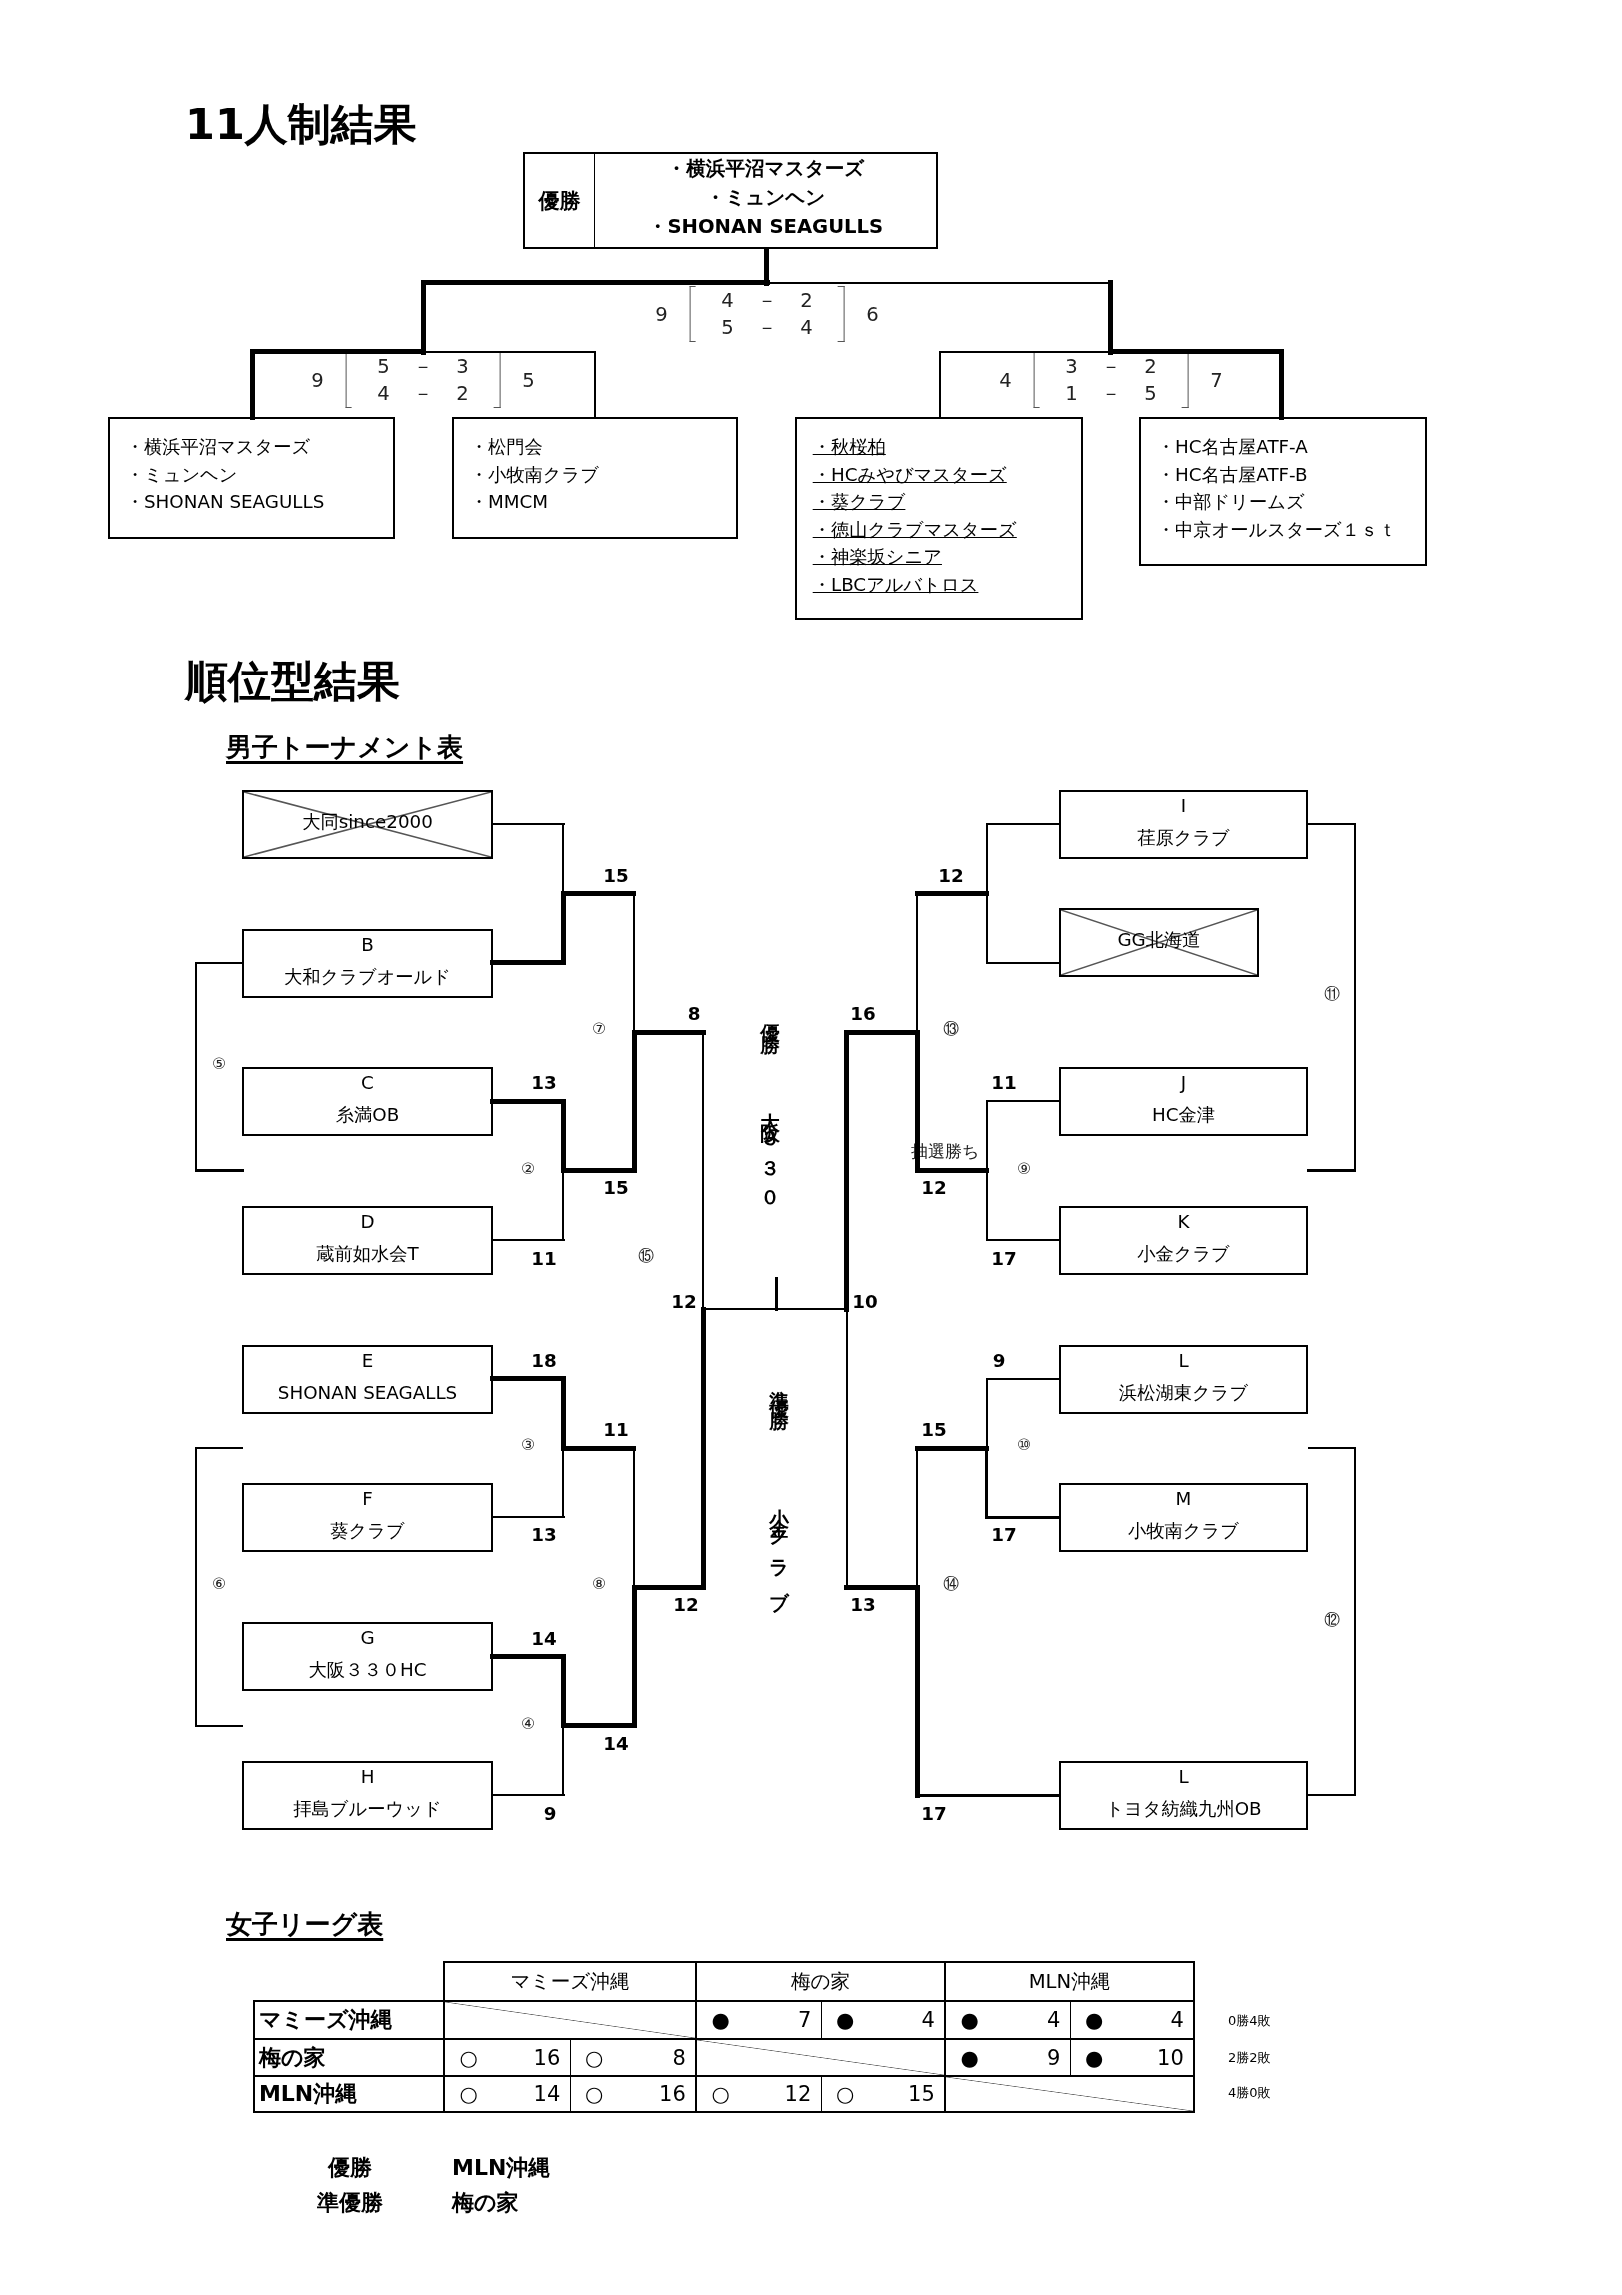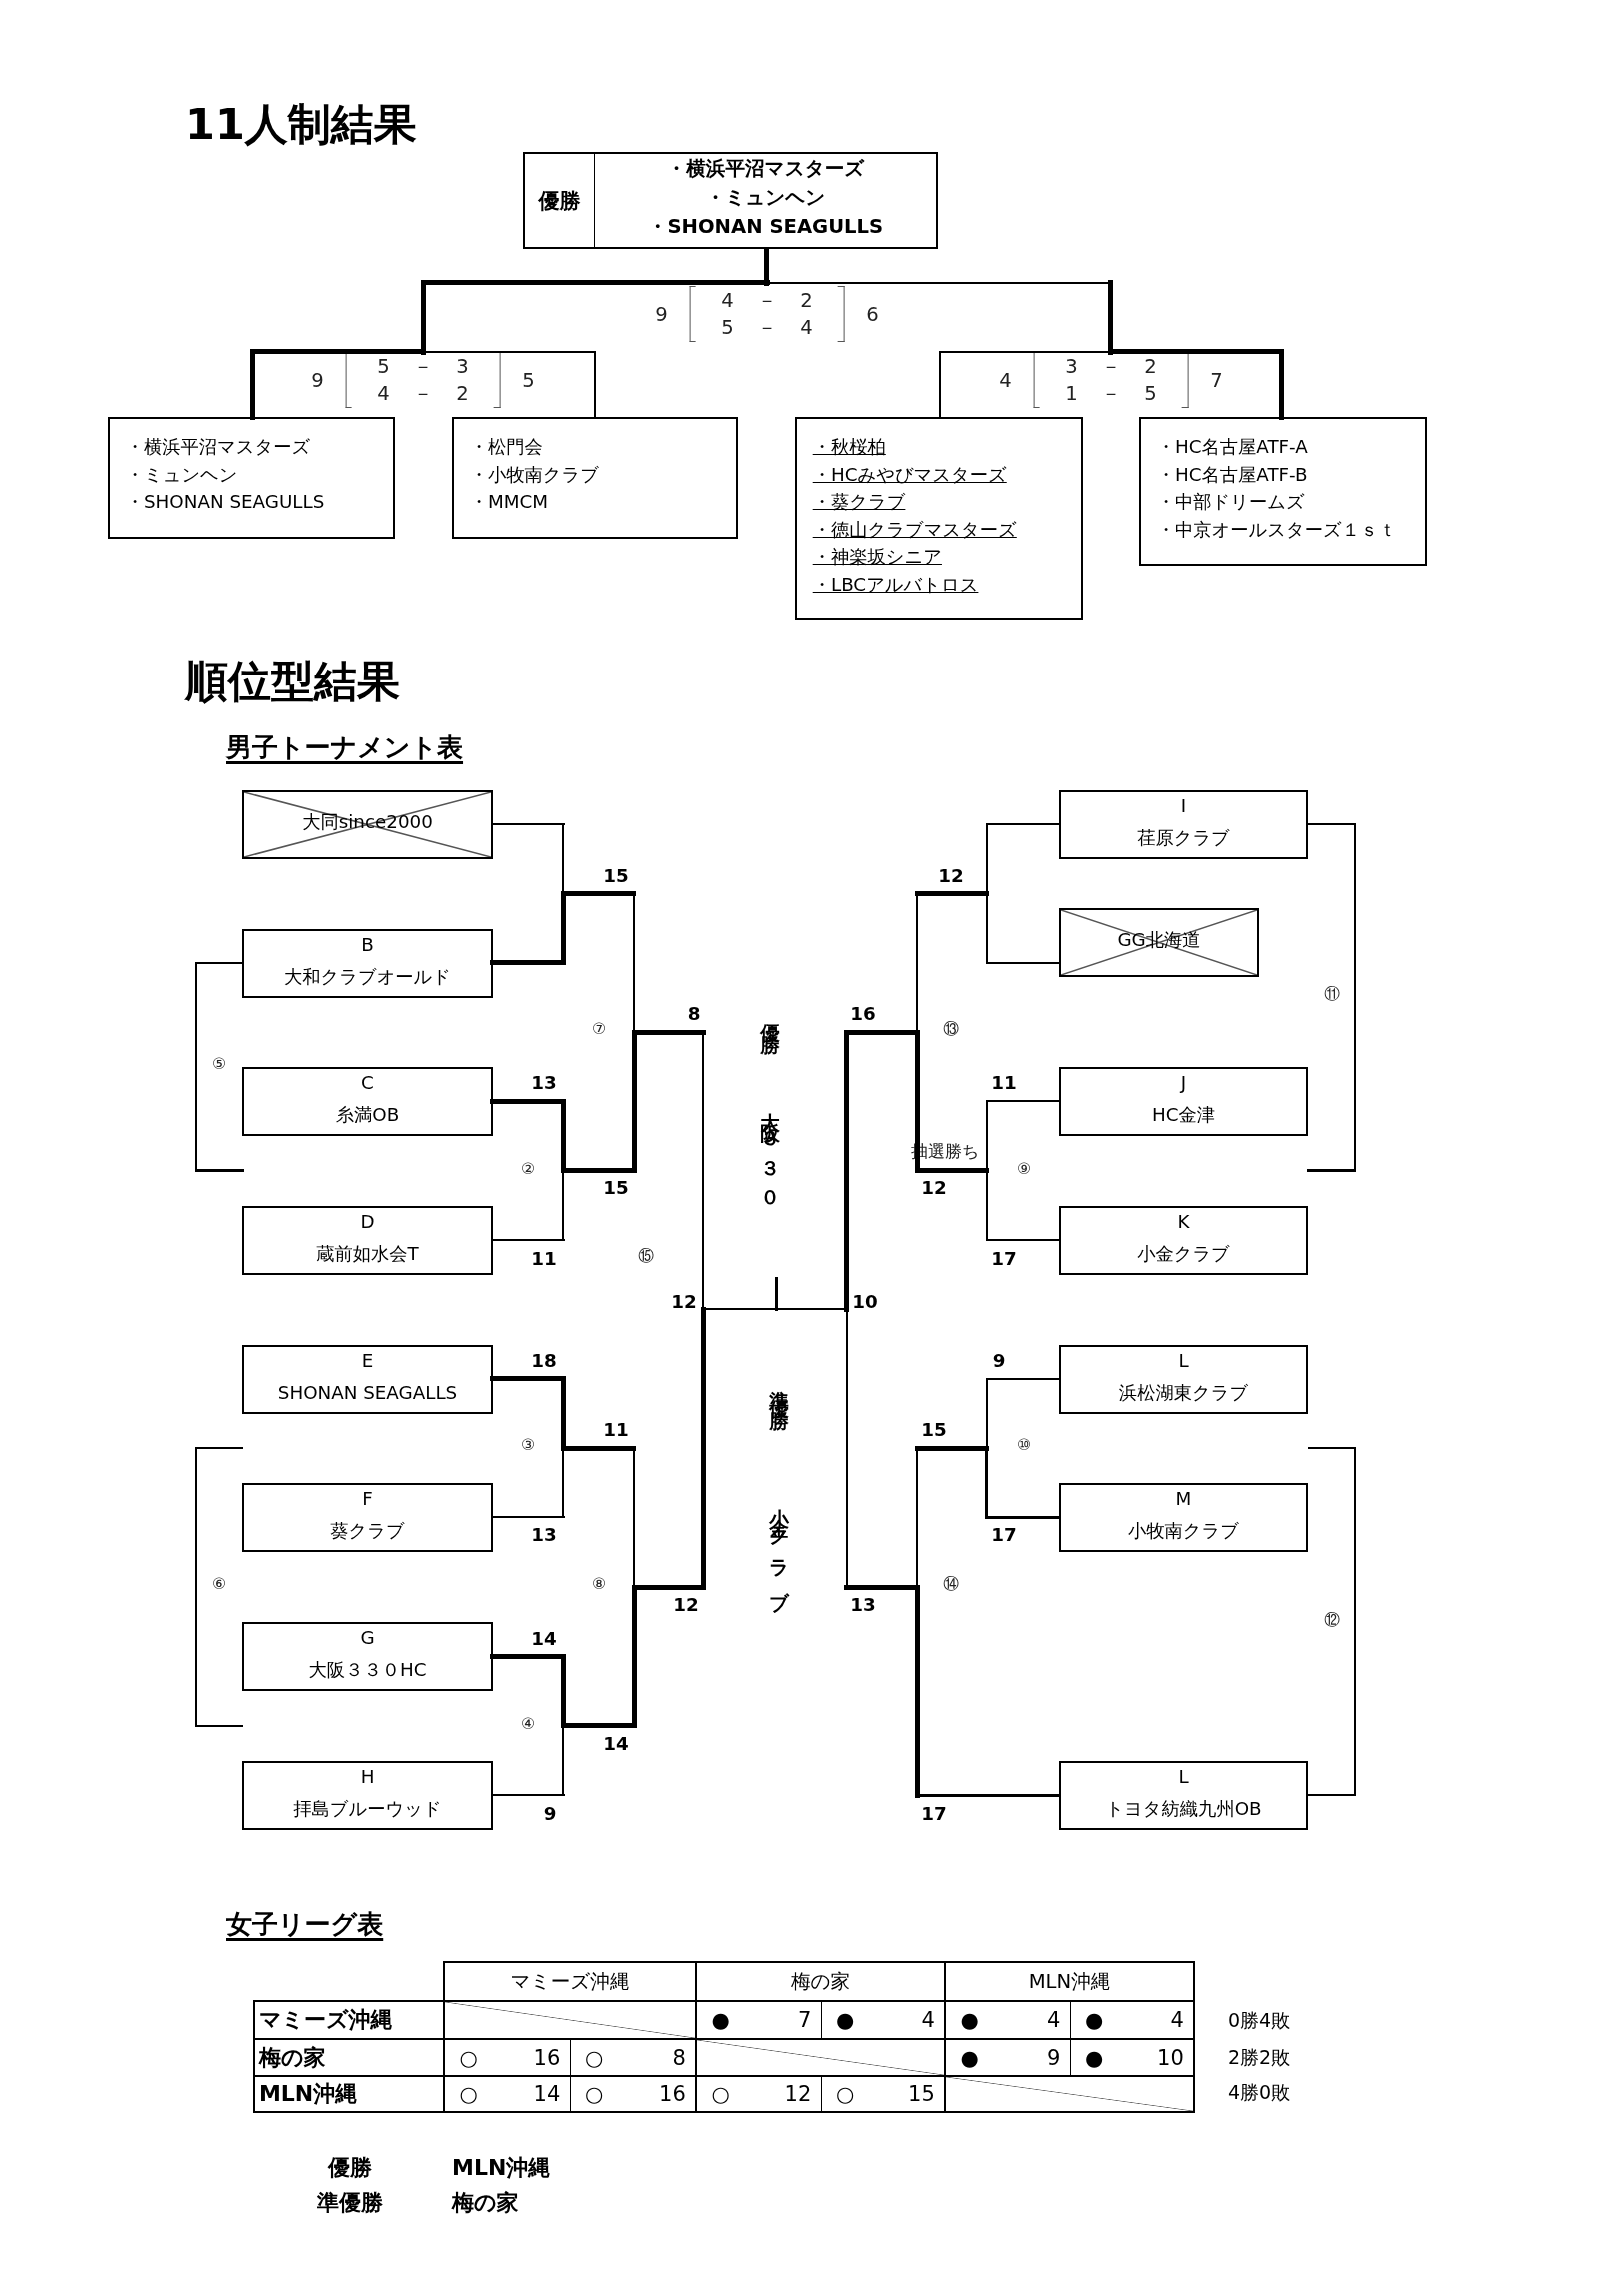--- a/index.html
+++ b/index.html
@@ -47,21 +47,21 @@
   table.league { position: absolute; border-collapse: collapse; table-layout: fixed; width: 940px; }
   table.league th, table.league td { border: 2.6px solid #000; padding: 0; }
   table.league th.corner { border-top: none; border-left: none; }
   table.league th.colh { font-weight: normal; font-size: 19.6px; text-align: center; }
   table.league th.team { font-weight: bold; font-size: 22px; text-align: left; padding-left: 3.9px; white-space: nowrap; }
   table.league td.a { border-right-width: 1.3px; }
   table.league td.b { border-left-width: 1.3px; }
   table.league td .cell { display: flex; justify-content: space-between; align-items: center;
                           padding: 0 9.2px 0 14.4px; font-size: 21px; }
   table.league td.diag { background: linear-gradient(to top right, transparent calc(50% - 0.7px), #666 50%, transparent calc(50% + 0.7px)); }
-  .record { position: absolute; font-size: 19px; line-height: 23.6px; transform: translateY(-50%); white-space: nowrap; }
+  .record { position: absolute; font-size: 13px; line-height: 23.6px; transform: translateY(-50%); white-space: nowrap; }
   .res-label { position: absolute; width: 92px; text-align: center; font-weight: bold; font-size: 22px; line-height: 26px; transform: translateY(-50%); }
   .res-team { position: absolute; font-weight: bold; font-size: 22px; line-height: 26px; transform: translateY(-50%); white-space: nowrap; }
 </style>
 </head>
 <body>
 
 <div class="abs h1" style="left:185px;top:105px;">11人制結果</div>
 
 <div class="abs winbox" style="left:523px;top:152px;width:415px;height:97px;">
   <div class="win-label">優勝</div>

